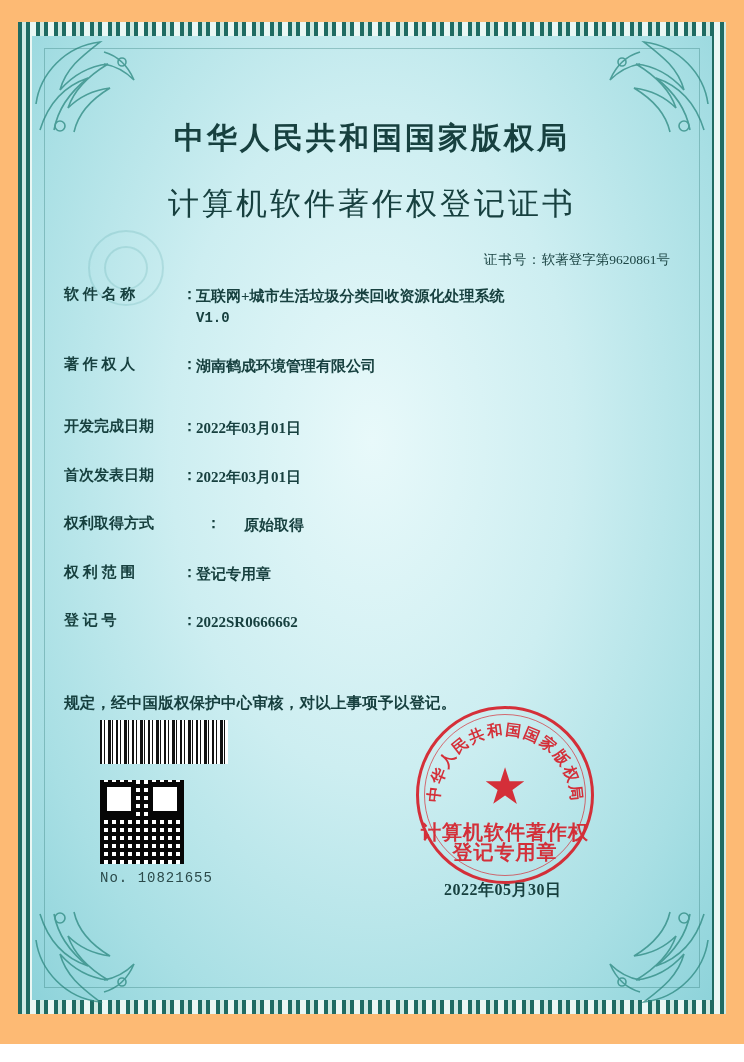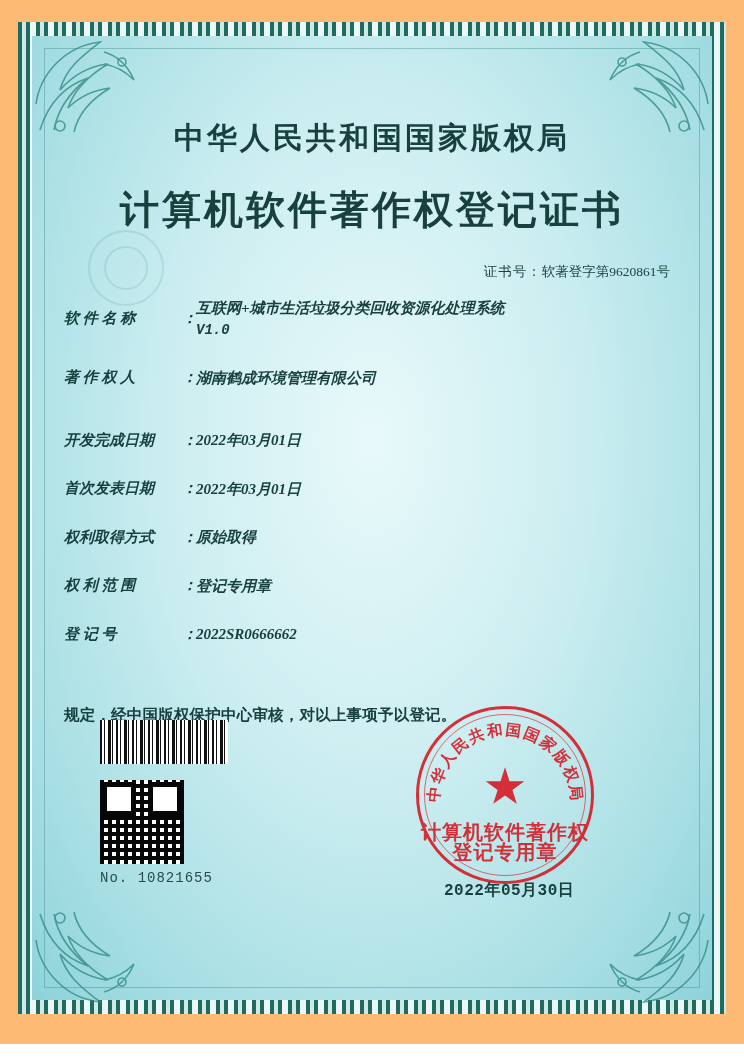--- a/index.html
+++ b/index.html
@@ -101,22 +101,22 @@
   .title-main {
     font-family: "Liberation Serif", "DejaVu Serif", serif;
     font-size: 30px;
     font-weight: 700;
     color: #17403f;
     letter-spacing: 3px;
     margin-top: 48px;
   }
   .title-sub {
     font-family: "Liberation Serif", "DejaVu Serif", serif;
-    font-size: 39px;
-    font-weight: 700;
+    font-size: 31px;
+    font-weight: 400;
     color: #17403f;
     letter-spacing: 3px;
     margin-top: 24px;
   }
 
   .cert-no {
     margin-top: 26px;
     text-align: right;
     padding-right: 10px;
     font-size: 13.5px;
@@ -124,23 +124,22 @@
     letter-spacing: 0.5px;
   }
   .cert-no .label { letter-spacing: 1px; }
   .cert-no .value { letter-spacing: 0px; }
 
   
   .fields { margin-top: 14px; position: relative; }
 
   .row {
     display: flex;
-    align-items: center;
+    align-items: flex-start;
     margin-bottom: 18px;
-    font-style: italic;
   }
   .row .key {
     width: 118px;
     flex: 0 0 118px;
     font-size: 15px;
     color: #17403f;
     font-weight: 700;
     letter-spacing: 0px;
     white-space: nowrap;
   }
@@ -270,21 +269,20 @@
   .seal .l2 { top: 130px; }
 
   .issue-date {
     position: absolute;
     left: 380px;
     top: 810px;
     font-size: 16px;
     color: #17403f;
     font-weight: 700;
     letter-spacing: 0.5px;
-    font-family: Liberation Mono, monospace;
   }
 
   
   .watermark {
     position: absolute;
     left: 24px;
     top: 160px;
     width: 72px;
     height: 72px;
     border-radius: 50%;
@@ -384,21 +382,21 @@
         <div class="colon">：</div>
         <div class="val">2022年03月01日</div>
       </div>
 
       <div class="row" style="margin-bottom:26px;">
         <div class="key">首次发表日期</div>
         <div class="colon">：</div>
         <div class="val">2022年03月01日</div>
       </div>
 
-      <div class="row" style="margin-bottom:26px;">
+      <div class="row" style="margin-bottom:26px;gap:24px;">
         <div class="key">权利取得方式</div>
         <div class="colon">：</div>
         <div class="val">原始取得</div>
       </div>
 
       <div class="row" style="margin-bottom:26px;">
         <div class="key">权 利 范 围</div>
         <div class="colon">：</div>
         <div class="val">登记专用章</div>
       </div>

